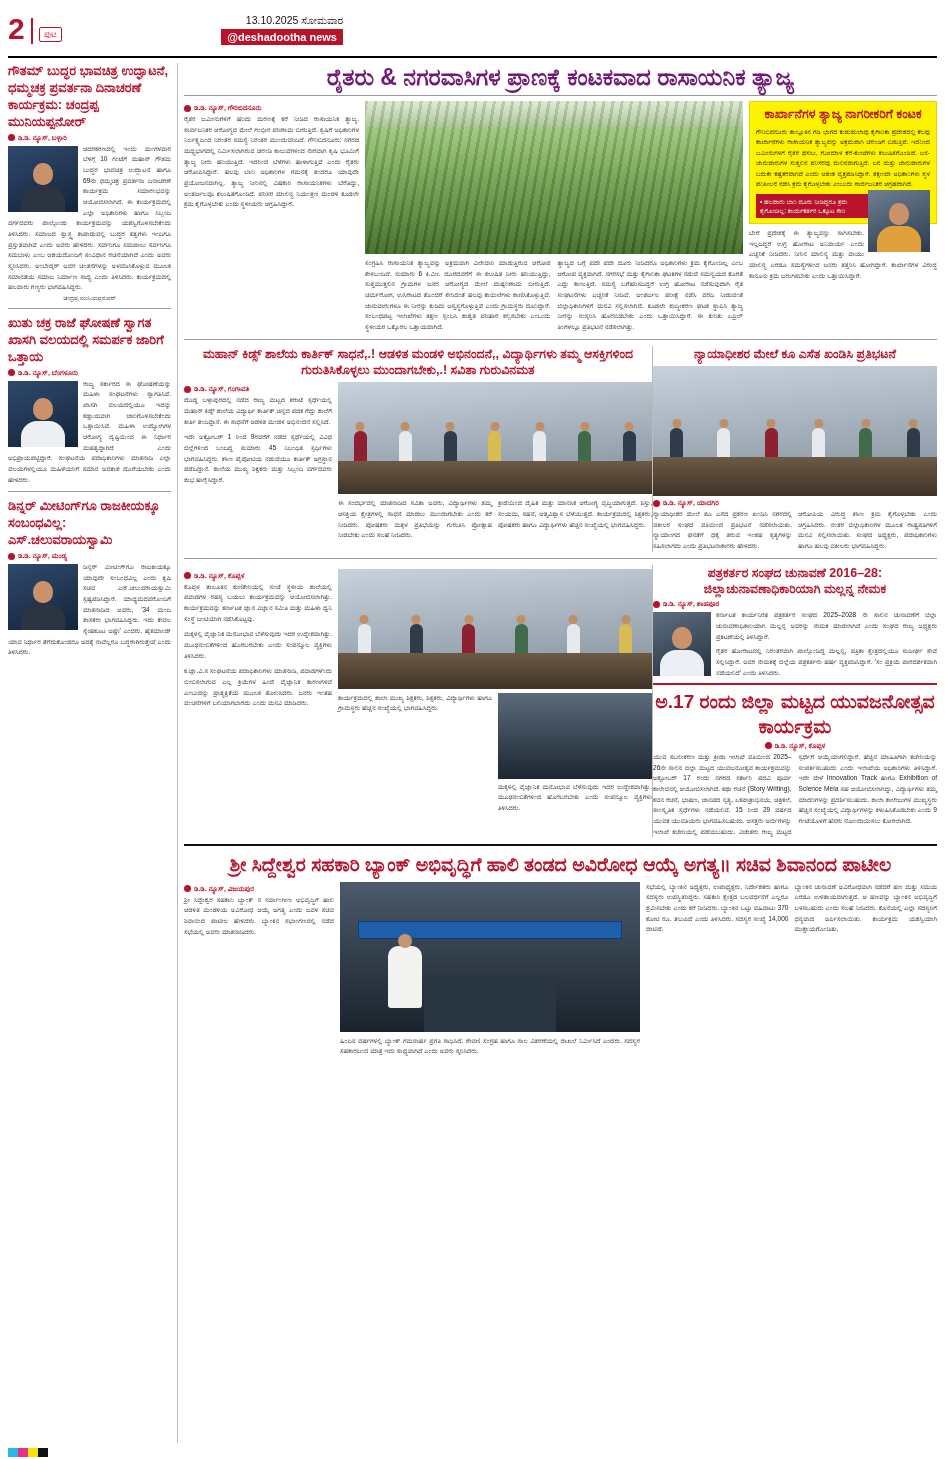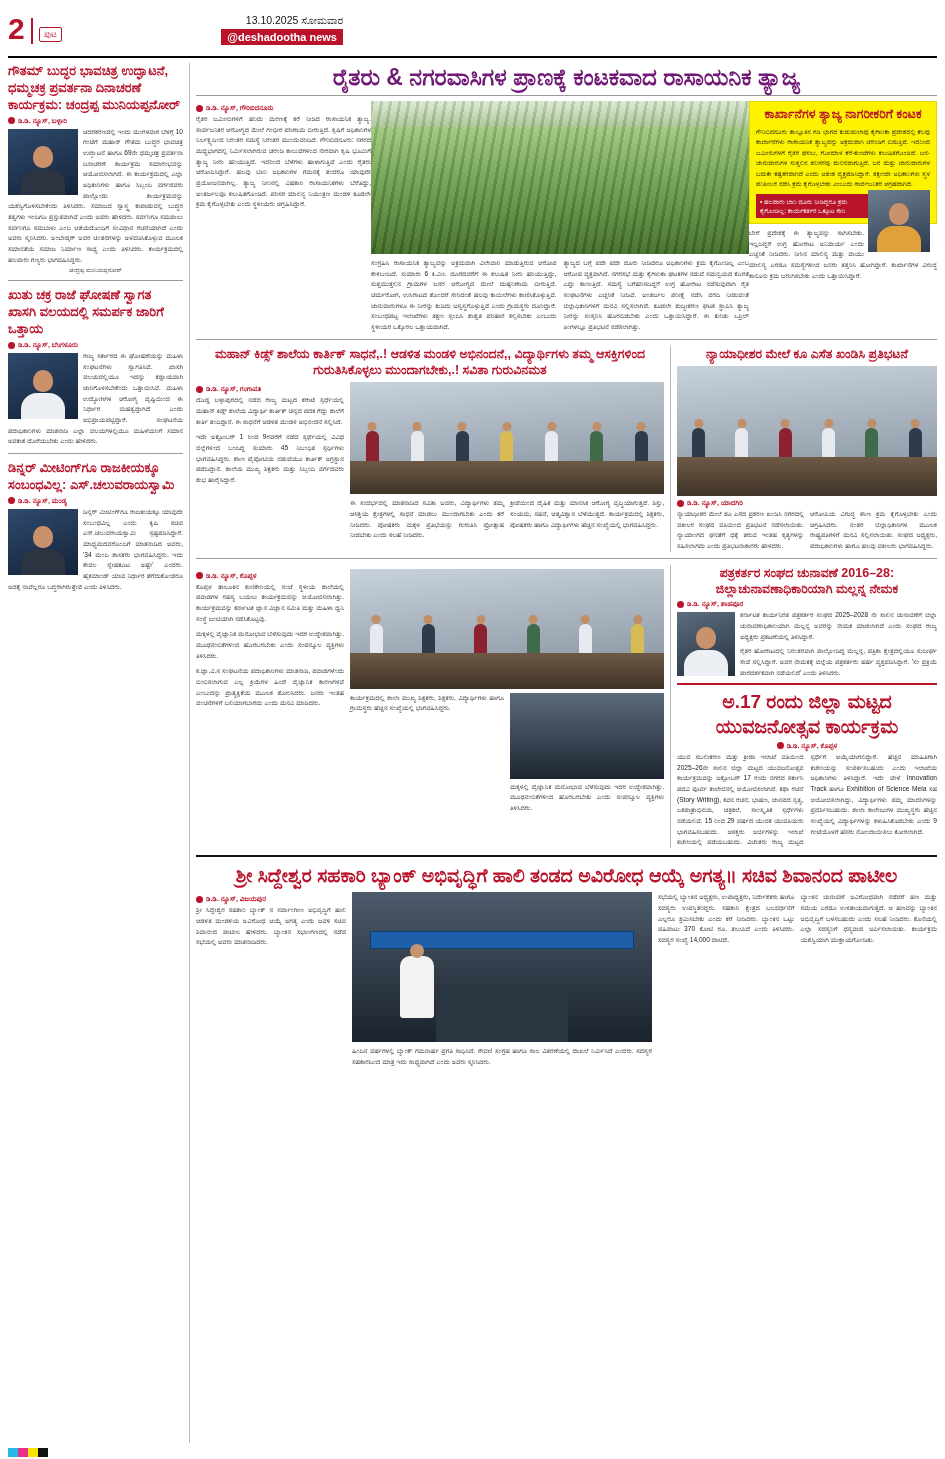--- a/index.html
+++ b/index.html
@@ -163,21 +163,21 @@
   .main-headline {
     font-size: 23px;
     color: #701a75;
     font-weight: bold;
     text-align: center;
     line-height: 1.22;
     padding-bottom: 4px;
     border-bottom: 1px solid #999;
   }
 
-  .lead-row { display:flex; margin-top:5px; }
+  .lead-row { display:flex; gap:6px; margin-top:5px; }
   .lead-col { width: 175px; }
   .lead-photo {
     width: 100%; height: 153px;
     background:
       linear-gradient(180deg,#9fcf6e 0%, #6aa842 45%, #4b7f2c 100%);
     position: relative; overflow:hidden;
   }
   .lead-photo:after {
     content:"";
     position:absolute; inset:0;
@@ -217,21 +217,21 @@
 
   
   .sec-head {
     color: #b8132a;
     font-weight: bold;
     font-size: 12.5px;
     line-height: 1.3;
     text-align: center;
   }
 
-  .grid-mid { display:flex; gap:6px; margin-top:3px; }
+  .grid-mid { display:flex; gap:0; margin-top:3px; }
   .mid-left { width: 468px; }
   .mid-right { flex:1; }
 
   .group-photo {
     width:100%; height: 112px;
     background: linear-gradient(175deg,#c8d2dc,#7f8c99);
     position: relative; overflow:hidden;
   }
   .group-photo .floor {
     position:absolute; bottom:0; left:0; right:0; height: 30%;

